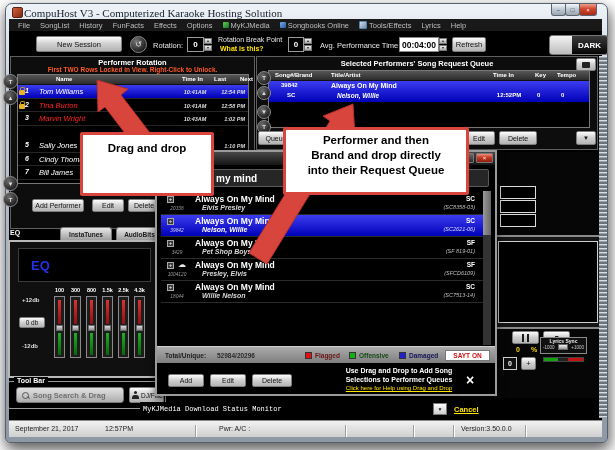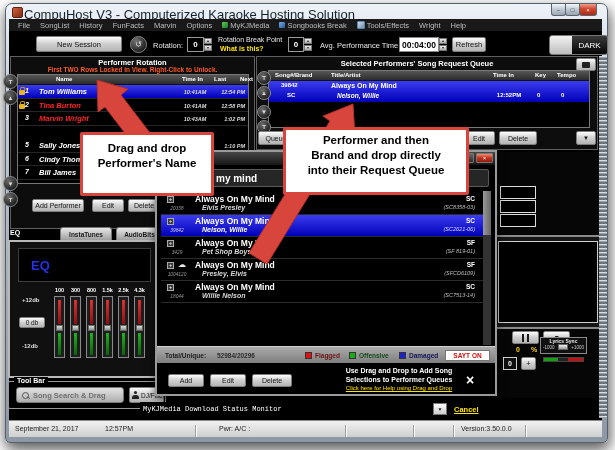--- a/index.html
+++ b/index.html
@@ -4,21 +4,21 @@
 <style>
   html,body{margin:0;padding:0;width:615px;height:450px;overflow:hidden;background:#fff;
     font-family:"Liberation Sans",sans-serif;}
   .stage{position:relative;width:615px;height:450px;}
   .abs{position:absolute;}
 
   
   .winframe{left:5px;top:3px;width:601px;height:438px;border-radius:7px 7px 5px 5px;
     background:linear-gradient(#eef3f8,#c7d0da 18%,#a9b5c1 55%,#8d98a4);
     border:1px solid #55606c;box-shadow:0 5px 14px rgba(0,0,0,.5),3px 8px 16px rgba(0,0,0,.3);}
-  .apptitle{left:24px;top:7px;font-size:13px;color:#16202c;white-space:nowrap;}
+  .apptitle{left:24px;top:7px;font-size:11px;color:#16202c;white-space:nowrap;font-family:Liberation Serif, serif;}
   .appicon{left:12px;top:7px;width:9px;height:9px;border-radius:2px;
     background:linear-gradient(135deg,#d8603a,#7a2a14);border:1px solid #5a2010;}
   .winbtn{width:13px;height:11px;border:1px solid #5a6470;border-top:none;border-radius:0 0 3px 3px;
     background:linear-gradient(#f5f8fb,#c2ccd6 45%,#9aa6b2);color:#2a3642;font-size:6px;
     display:flex;align-items:center;justify-content:center;}
   .winbtn.close{background:linear-gradient(#f0a090,#d0452e 45%,#a82c18);color:#fff;width:16px;}
 
   .app{left:9px;top:19px;width:593px;height:417px;background:#000;}
 
   
@@ -35,37 +35,37 @@
     display:flex;align-items:center;justify-content:center;box-sizing:border-box;}
   .spinarr{display:flex;flex-direction:column;gap:1px;}
   .spinarr span{width:8px;height:6px;background:linear-gradient(#eee,#aaa);border:1px solid #777;
     color:#222;font-size:3.5px;display:flex;align-items:center;justify-content:center;box-sizing:border-box;}
   .timebox{background:#fff;border:1px solid #888;color:#000;font-size:8.5px;font-weight:bold;
     display:flex;align-items:center;justify-content:center;box-sizing:border-box;}
   .circbtn{width:15px;height:15px;border-radius:50%;background:radial-gradient(circle at 35% 30%,#777,#1c1c1c 75%);
     border:1px solid #888;color:#ddd;font-size:8px;display:flex;align-items:center;justify-content:center;}
   .toggle-light{background:linear-gradient(#f2f2f2,#bdbdbd);border:1px solid #777;border-radius:3px 0 0 3px;}
   .toggle-dark{background:linear-gradient(#3a3a3a,#050505);border:1px solid #777;border-left:none;
-    border-radius:0 3px 3px 0;color:#fff;font-size:8px;font-weight:normal;
+    border-radius:0 3px 3px 0;color:#fff;font-size:8px;font-weight:bold;
     display:flex;align-items:center;justify-content:center;}
 
   
   .panel{background:#0d0d0d;border:1px solid #5f5f5f;box-sizing:border-box;}
   .phead{color:#fff;font-size:7.5px;font-weight:bold;text-align:center;}
   .notice{font-size:6.5px;font-weight:bold;text-align:center;}
   .list{background:#000;border:1px solid #777;box-sizing:border-box;}
   .lhead{background:linear-gradient(#565656,#2c2c2c);height:9px;position:relative;border-bottom:1px solid #111;}
   .lhead span{position:absolute;color:#fff;font-size:6px;font-weight:bold;top:1px;}
   .circ{width:13px;height:13px;border-radius:50%;background:radial-gradient(circle at 35% 30%,#6d6d6d,#1f1f1f 75%);
     border:1px solid #8a8a8a;color:#ddd;font-size:6px;font-weight:bold;
     display:flex;align-items:center;justify-content:center;}
 
   .rot-row{left:0;width:100%;height:13.5px;border-bottom:1px solid #262626;box-sizing:border-box;position:absolute;}
   .rot-row .rnum{position:absolute;left:7px;top:2px;font-size:7px;font-weight:bold;font-style:italic;color:#fff;}
-  .rot-row .rname{position:absolute;left:21px;top:2px;font-size:7.5px;font-weight:bold;font-style:italic;color:#fff;white-space:nowrap;}
+  .rot-row .rname{position:absolute;left:21px;top:2px;font-size:7.5px;font-weight:normal;font-style:italic;color:#fff;white-space:nowrap;}
   .rot-row .rtin{position:absolute;left:158px;width:38px;top:4px;font-size:5.5px;font-weight:bold;font-style:italic;color:#ddd;text-align:center;}
   .rot-row .rlast{position:absolute;left:184px;width:36px;top:4px;font-size:5.5px;font-weight:bold;font-style:italic;color:#ddd;text-align:center;}
   .rot-row .rnext{position:absolute;right:3px;width:44px;top:4px;font-size:5.5px;font-weight:bold;font-style:italic;color:#ddd;text-align:right;}
   .rot-row.sel{background:linear-gradient(#3c3cf0,#0000b8);}
   .rot-row.red .rname{color:#ff2222;}
   .rot-row.gray{background:linear-gradient(#cfcfcf,#8d8d8d);}
   .rot-row.gray .rname,.rot-row.gray .rnum{color:#0a0a0a;}
   .rot-row.gray .rtin,.rot-row.gray .rlast,.rot-row.gray .rnext{color:#1a1a1a;}
   .lock{position:absolute;left:1px;top:5px;width:6px;height:5px;background:#e8b422;border-radius:1px;}
   .lock::before{content:"";position:absolute;top:-3px;left:1px;width:3px;height:3px;
@@ -169,39 +169,39 @@
     <span class="mitem">
         <span>SongList</span>
       </span>
     <span class="mitem">
         <span>History</span>
       </span>
     <span class="mitem">
         <span>FunFacts</span>
       </span>
     <span class="mitem">
-        <span>Marvin</span>
+        <span>Effects</span>
       </span>
     <span class="mitem">
         <span>Options</span>
       </span>
     <span class="mitem">
         <span class="mic" style="background:linear-gradient(135deg,#6c4,#173);"></span>
         <span>MyKJMedia</span>
       </span>
     <span class="mitem">
         <span class="mic" style="background:linear-gradient(135deg,#7ae,#225a9a);"></span>
-        <span>Songbooks Break</span>
+        <span>Songbooks Online</span>
       </span>
     <span class="mitem">
         <span class="mic" style="background:linear-gradient(135deg,#cde,#78a);border:1px solid #58a;"></span>
         <span>Tools/Effects</span>
       </span>
     <span class="mitem">
-        <span>Wright</span>
+        <span>Lyrics</span>
       </span>
     <span class="mitem">
         <span>Help</span>
       </span>
   </div>
 
   <div class="abs btn" style="left:36px;top:36px;width:86px;height:16px;">
       <span>New Session</span>
     </div>
   <div class="abs circbtn" style="left:130px;top:36px;">
@@ -556,21 +556,20 @@
     <span class="sdiv" style="left:516px;"></span>
   </div>
 
   <svg id="arrows" class="abs" width="615" height="450" viewBox="0 0 615 450">
     <polygon points="97,80 128,89 121,95 160,146 144,158 105,107 98,112" fill="#d8453c" stroke="#b23028" stroke-width="1"></polygon>
     <polygon points="353,104 355,136 348,132 267,264 249,253 330,121 323,116" fill="#d8453c" stroke="#b23028" stroke-width="1"></polygon>
   </svg>
 
   <div class="abs callout" style="left:80px;top:132px;width:134px;height:64px;padding-top:6px;">
     <div>Drag and drop</div>
-    <div>Performer's Name</div>
   </div>
   <div class="abs callout" style="left:283px;top:127px;width:186px;height:68px;padding-top:3px;">
     <div>Performer and then</div>
     <div>Brand and drop directly</div>
     <div>into their Request Queue</div>
   </div>
 
 </div>
 
 </body></html>

